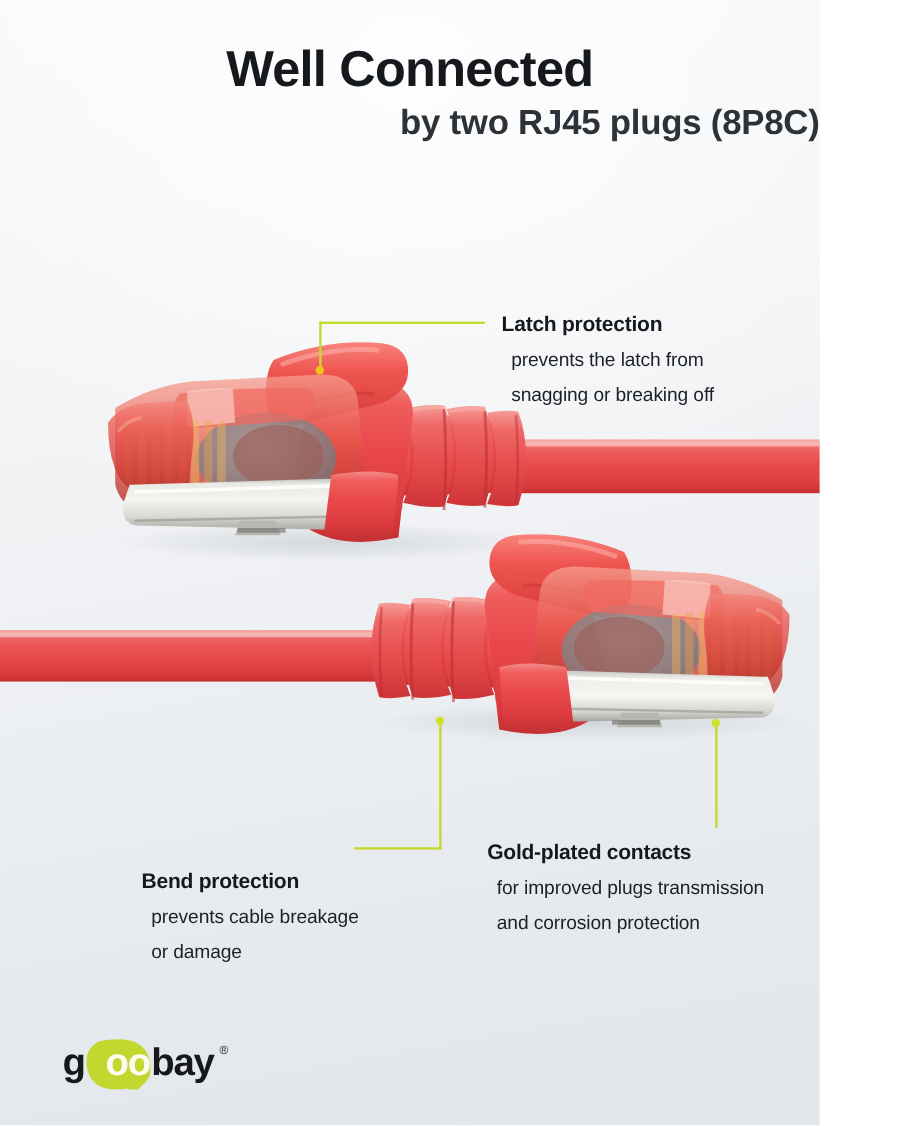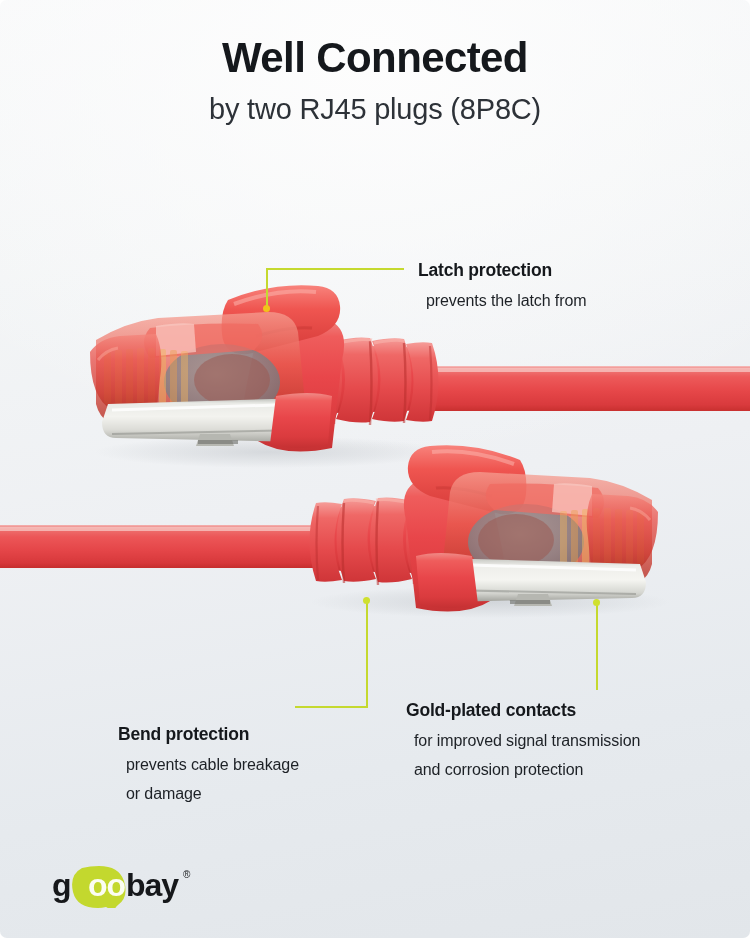--- a/index.html
+++ b/index.html
@@ -6,50 +6,50 @@
     margin: 0;
     padding: 0;
     background: #ffffff;
   }
   body {
     font-family: "Liberation Sans", sans-serif;
   }
 
   #poster {
     position: relative;
-    width: 750px;
+    width: 683px;
     height: 938px;
     overflow: hidden;
     background:
       radial-gradient(ellipse 120% 70% at 50% 6%, #fdfdfd 0%, rgba(253,253,253,0) 62%),
       linear-gradient(170deg, #f8f9fa 0%, #f3f5f6 26%, #eef0f3 52%, #e6eaee 78%, #e2e6ea 100%);
-    border-radius: 7px;
   }
 
   
   .head-wrap {
     position: absolute;
     left: 0; right: 0;
     top: 36px;
     text-align: center;
   }
   .head-title {
     font-size: 42px;
     font-weight: 700;
     letter-spacing: -0.6px;
     color: #15181c;
     line-height: 1.05;
   }
   .head-sub {
-    margin-top: 14px;
+    margin-top: 8px;
     font-size: 29px;
-    font-weight: 400;
+    font-weight: 700;
     letter-spacing: -0.2px;
     color: #2d3238;
     line-height: 1.1;
+    text-align: right;
   }
 
   
   .art { position: absolute; left: 0; top: 0; width: 750px; height: 938px; }
 
   
   .lead {
     position: absolute;
     background: transparent;
   }
@@ -323,31 +323,32 @@
   </div>
 
   <div class="lead">
     <div class="lead-seg" style="left:596px; top:602px; width:2px; height:88px;"></div>
     <div class="lead-dot" style="left:593px; top:599px;"></div>
   </div>
 
   <div class="callout" style="left:418px; top:260px;">
     <p class="callout-title">Latch protection</p>
     <p class="callout-body">prevents the latch from</p>
+    <p class="callout-body">snagging or breaking off</p>
   </div>
 
   <div class="callout" style="left:118px; top:724px;">
     <p class="callout-title">Bend protection</p>
     <p class="callout-body">prevents cable breakage</p>
     <p class="callout-body">or damage</p>
   </div>
 
   <div class="callout" style="left:406px; top:700px;">
     <p class="callout-title">Gold-plated contacts</p>
-    <p class="callout-body">for improved signal transmission</p>
+    <p class="callout-body">for improved plugs transmission</p>
     <p class="callout-body">and corrosion protection</p>
   </div>
 
   <svg class="logo" viewBox="0 0 150 46">
 
     <path d="M47 4 q20 0 25 15 q5 16 -6 24 q-4 3 -3 7 l-9 -5 q-4 1 -8 1 q-21 0 -25 -16 q-4 -17 9 -24 q8 -2 17 -2 z" fill="#c3d82e"></path>
 
     <text x="0" y="34" font-family="'Liberation Sans', sans-serif" font-size="32" font-weight="700" fill="#16181b" letter-spacing="-1">g</text>
     <text x="36" y="34" font-family="'Liberation Sans', sans-serif" font-size="32" font-weight="700" fill="#fbfdf2" letter-spacing="-1">oo</text>
     <text x="74" y="34" font-family="'Liberation Sans', sans-serif" font-size="32" font-weight="700" fill="#16181b" letter-spacing="-1">bay</text>

